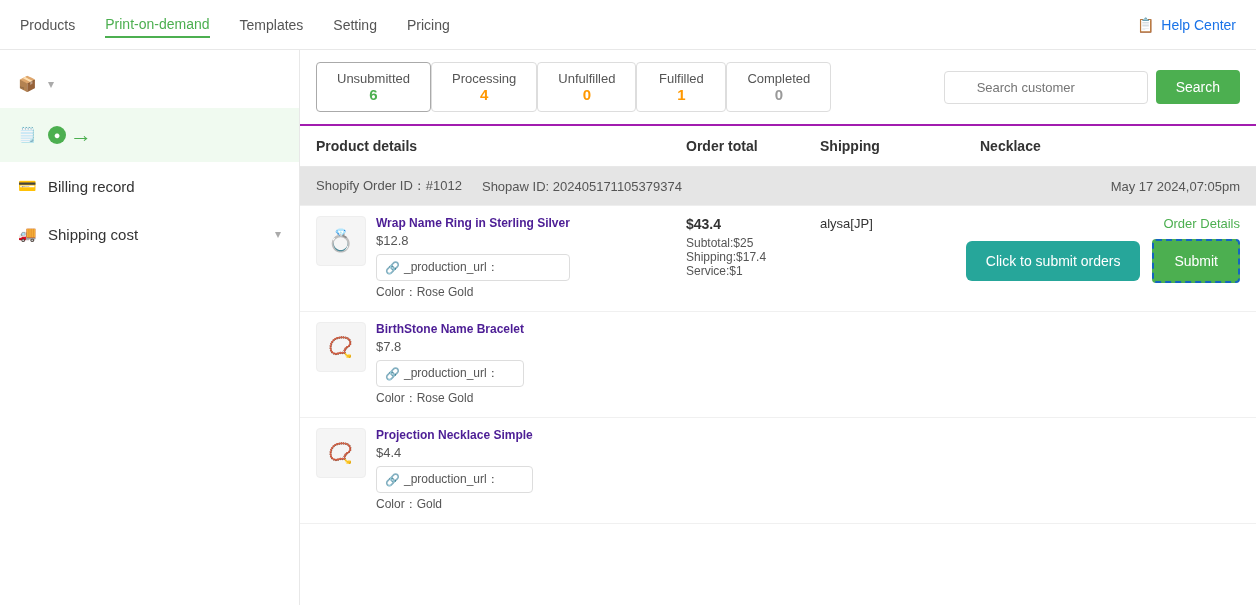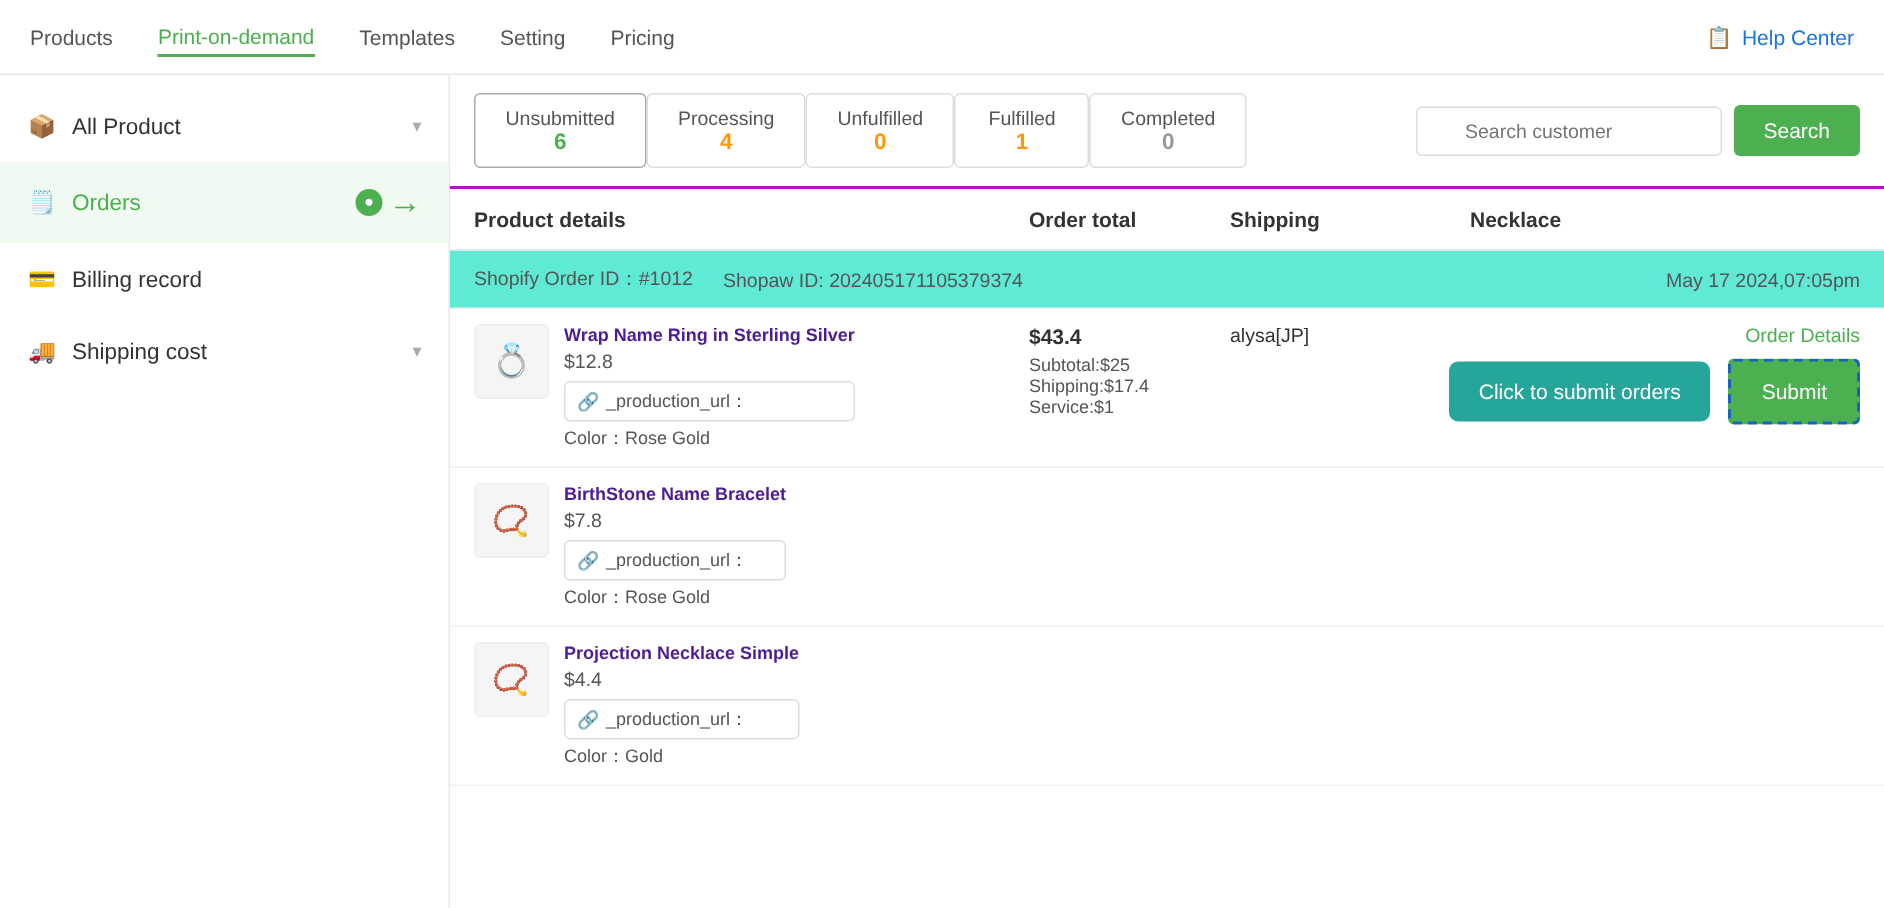--- a/index.html
+++ b/index.html
@@ -43,21 +43,21 @@
     .search-wrap { position: relative; display: flex; align-items: center; }
     .search-icon-inner { position: absolute; left: 10px; color: #999; font-size: 13px; }
     .search-btn { background: #4caf50; color: #fff; border: none; border-radius: 4px; padding: 9px 20px; font-size: 14px; cursor: pointer; font-weight: 500; }
 
     
     .table-header { display: grid; grid-template-columns: 370px 1fr 160px 140px 120px; padding: 12px 16px; border-bottom: 1px solid #e8e8e8; background: #fff; }
     .th { font-size: 14px; font-weight: 600; color: #333; }
 
     
     .orders-content { flex: 1; overflow-y: auto; }
-    .order-row-header { display: flex; align-items: center; padding: 10px 16px; background: #5eead4; border-bottom: 1px solid #eee; font-size: 13px; color: #555; gap: 20px; }
+    .order-row-header { display: flex; align-items: center; padding: 10px 16px; background: #e5e5e5; border-bottom: 1px solid #eee; font-size: 13px; color: #555; gap: 20px; }
     .order-row-header .order-date { margin-left: auto; }
 
     
     .product-row { display: grid; grid-template-columns: 370px 1fr 160px 140px 120px; padding: 10px 16px; border-bottom: 1px solid #f0f0f0; align-items: start; }
     .product-info { display: flex; gap: 10px; align-items: flex-start; }
     .product-img { width: 50px; height: 50px; border: 1px solid #eee; border-radius: 4px; background: #f5f5f5; display: flex; align-items: center; justify-content: center; overflow: hidden; flex-shrink: 0; }
     .product-details .product-name { font-size: 12px; font-weight: 700; color: #4c1d95; margin-bottom: 3px; }
     .product-details .product-price { font-size: 13px; color: #555; margin-bottom: 6px; }
     .url-box { border: 1px solid #ddd; border-radius: 4px; padding: 4px 8px; font-size: 12px; color: #555; background: #fff; display: flex; align-items: center; gap: 4px; max-width: 220px; }
     .url-box .url-icon { color: #4caf50; }
@@ -99,26 +99,24 @@
     <span>📋</span>
     <span>Help Center</span>
   </div>
 </div>
 
 <div class="layout">
 
   <div class="sidebar">
     <div class="sidebar-item">
       <span class="icon">📦</span>
-      <span class="label">All Product</span>
       <span class="arrow">▾</span>
     </div>
     <div class="sidebar-item active">
       <span class="icon">🗒️</span>
-      <span class="label">Orders</span>
       <div class="arrow-indicator">
         <span class="badge">●</span>
         <span class="green-arrow">→</span>
       </div>
     </div>
     <div class="sidebar-item">
       <span class="icon">💳</span>
       <span class="label">Billing record</span>
     </div>
     <div class="sidebar-item">

